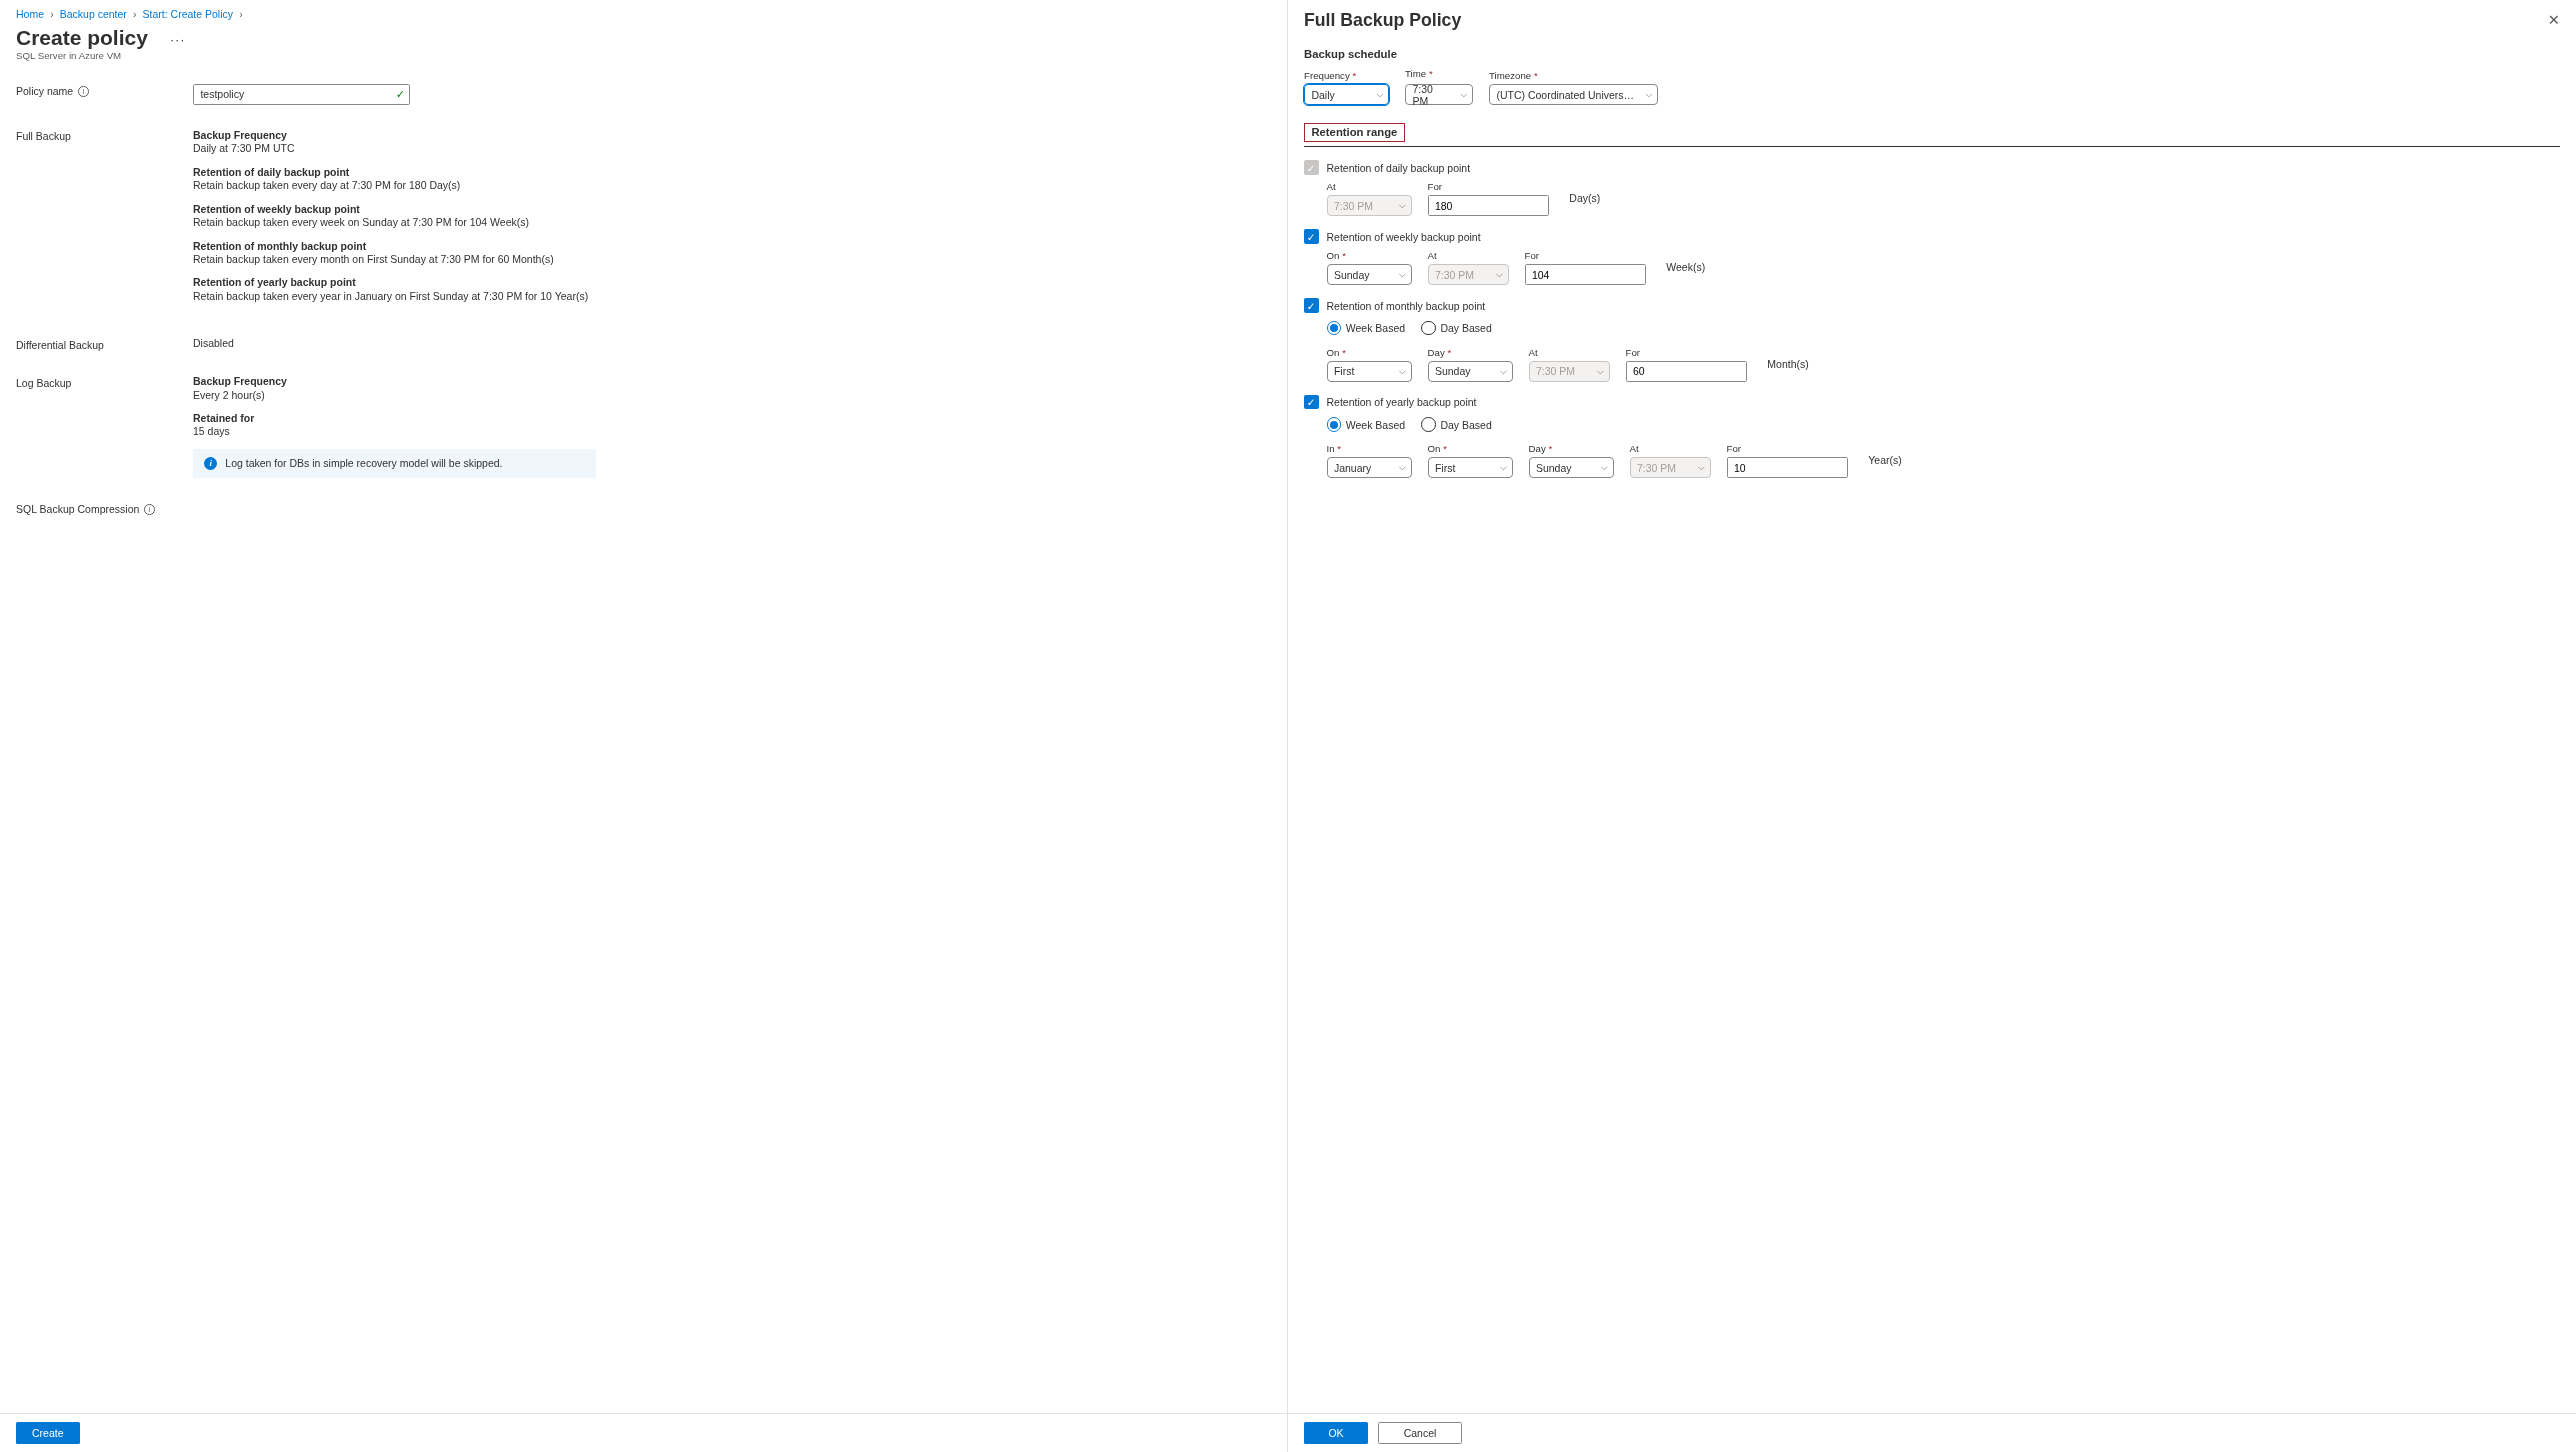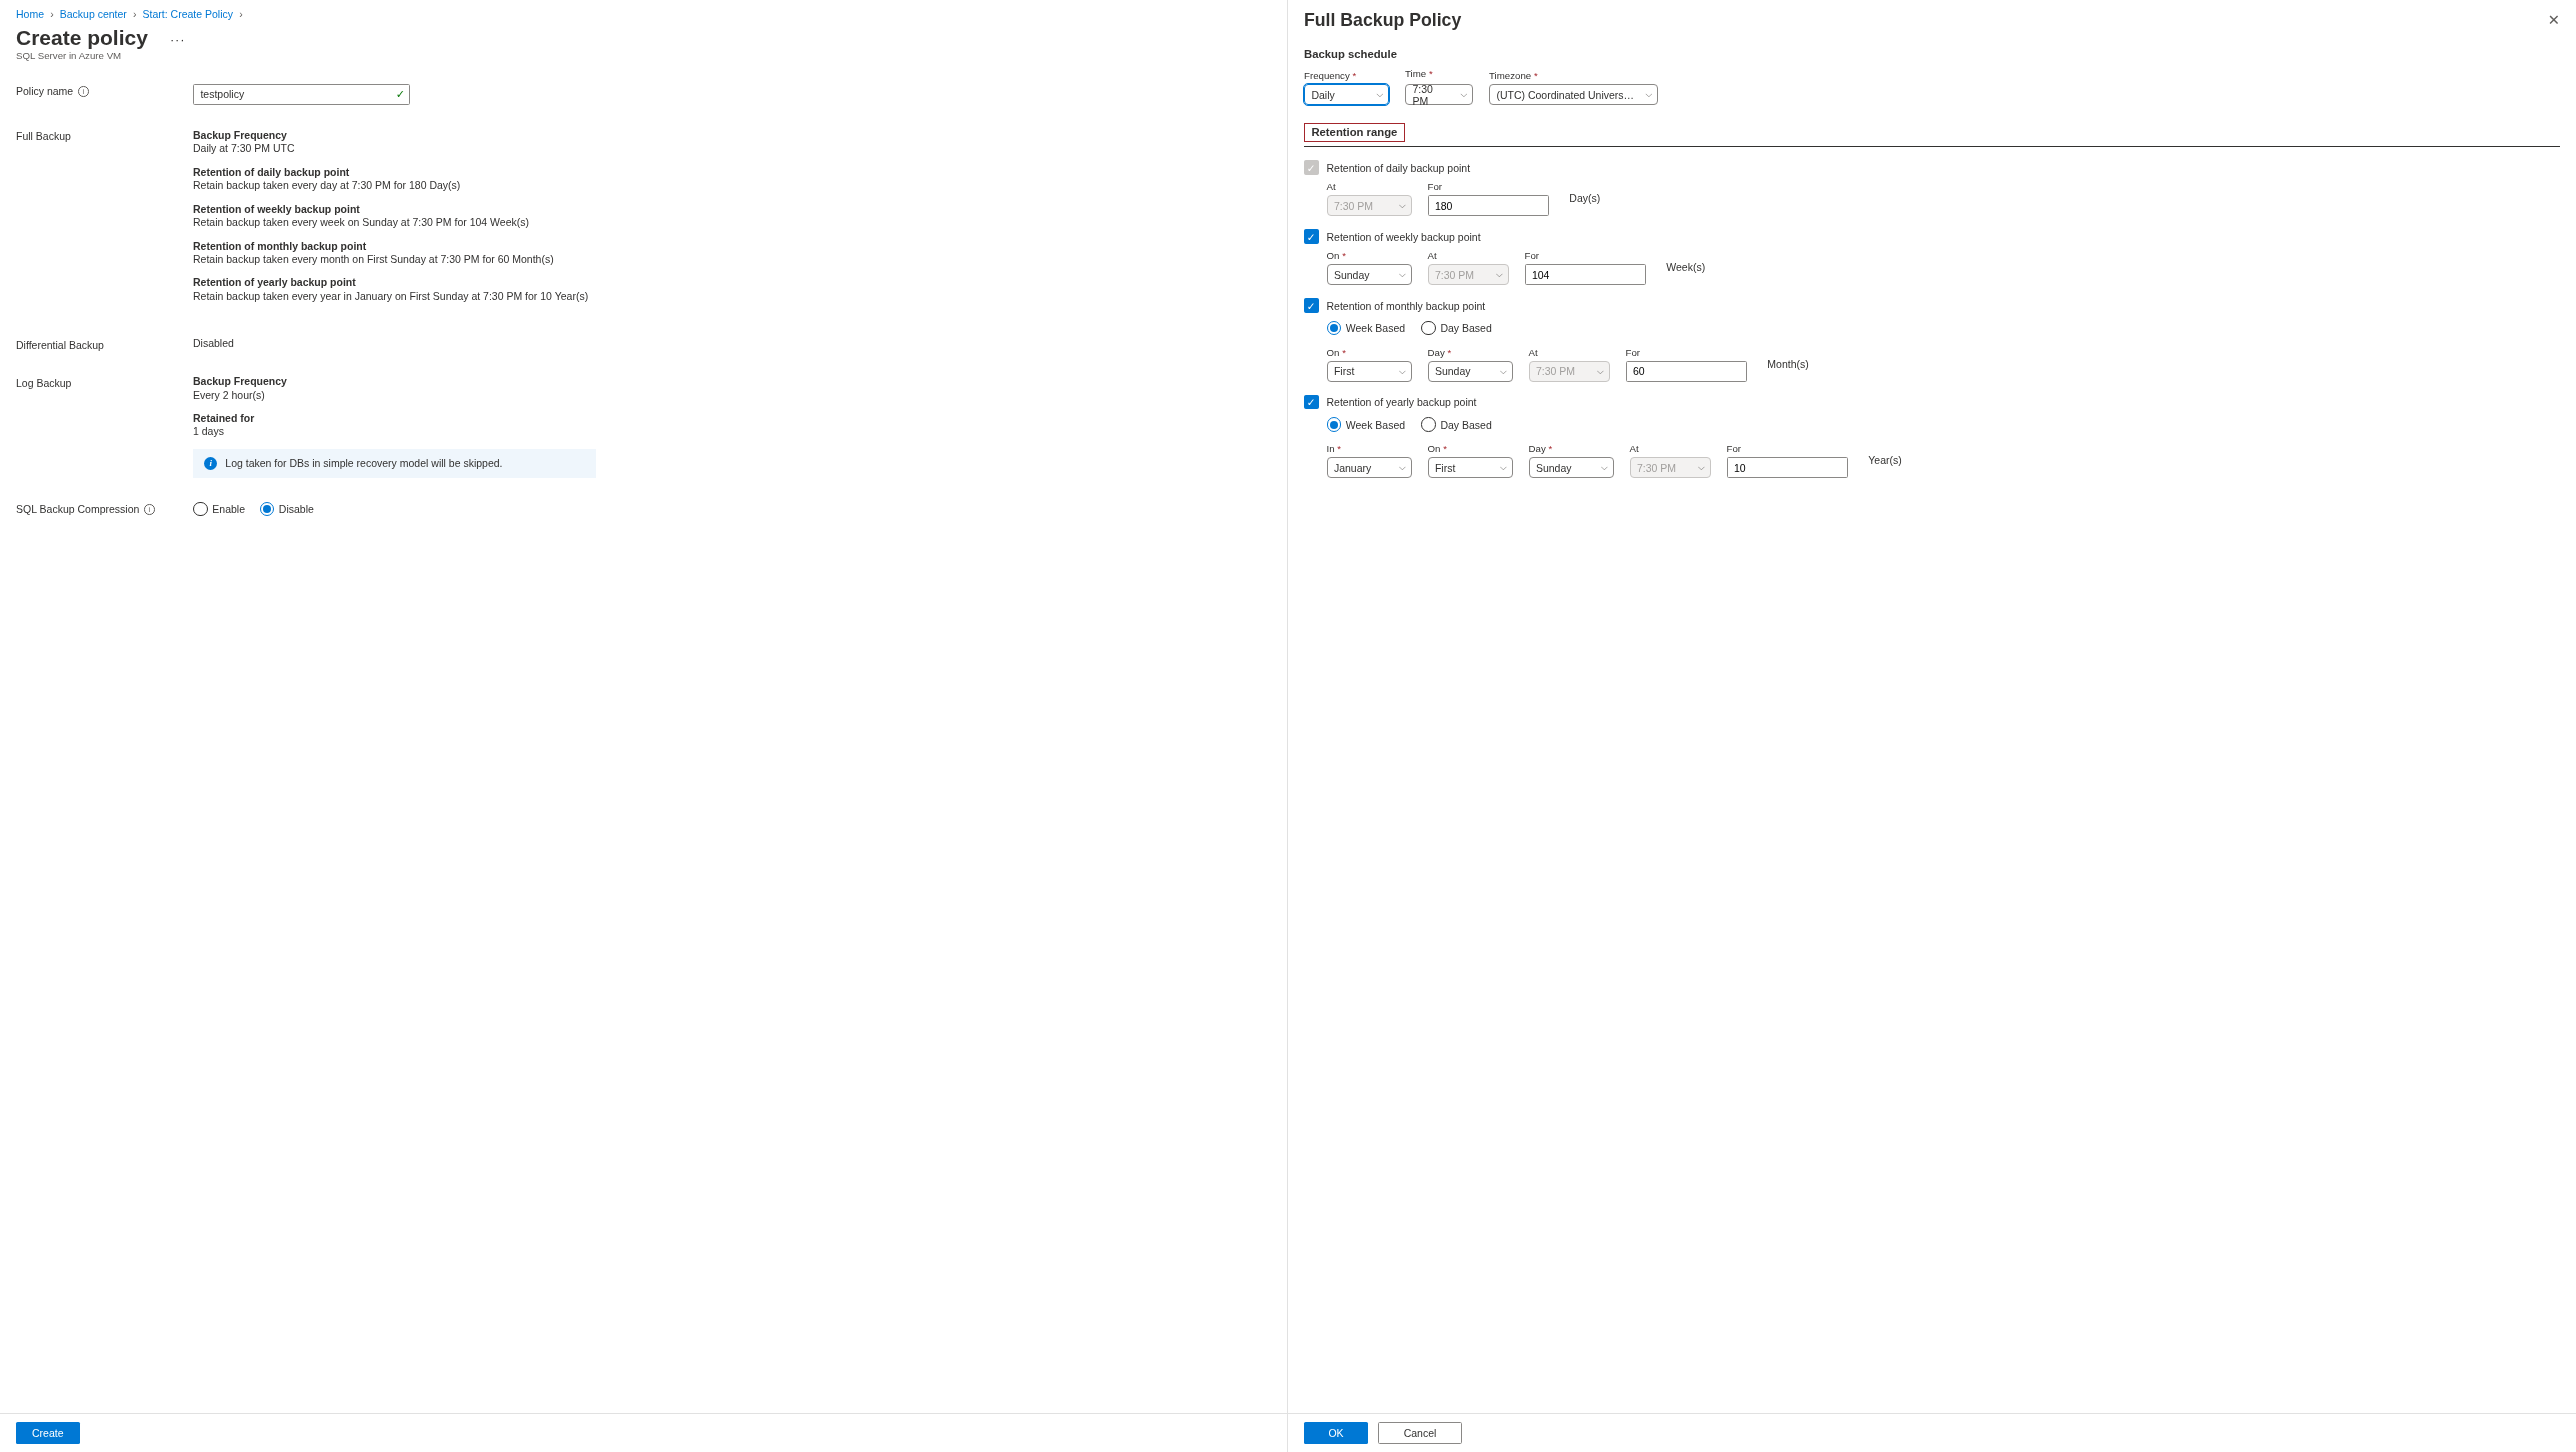--- a/index.html
+++ b/index.html
@@ -218,47 +218,33 @@
 
     <div class="form-row">
       <div class="form-label">Log Backup</div>
       <div class="form-value">
         <div class="block-group">
           <div class="block-title">Backup Frequency</div>
           <div class="block-desc">Every 2 hour(s)</div>
         </div>
         <div class="block-group">
           <div class="block-title">Retained for</div>
-          <div class="block-desc">1 days</div>
+          <div class="block-desc">15 days</div>
         </div>
         <div class="info-banner">
           <span class="info-i">i</span>
           <span>Log taken for DBs in simple recovery model will be skipped.</span>
         </div>
       </div>
     </div>
 
     <div class="form-row">
       <div class="form-label">
         <span>SQL Backup Compression</span>
         <span class="info-circle">i</span>
-      </div>
-      <div class="form-value">
-        <div class="radio-group">
-          <label>
-            <span class="radio-outer"></span>
-            <span>Enable</span>
-          </label>
-          <label>
-            <span class="radio-outer checked">
-                <span class="radio-inner"></span>
-              </span>
-            <span>Disable</span>
-          </label>
-        </div>
       </div>
     </div>
   </div>
 
   <div class="footer-bar">
     <button class="btn-primary">Create</button>
   </div>
 </div>
 
 <div class="right-pane">

